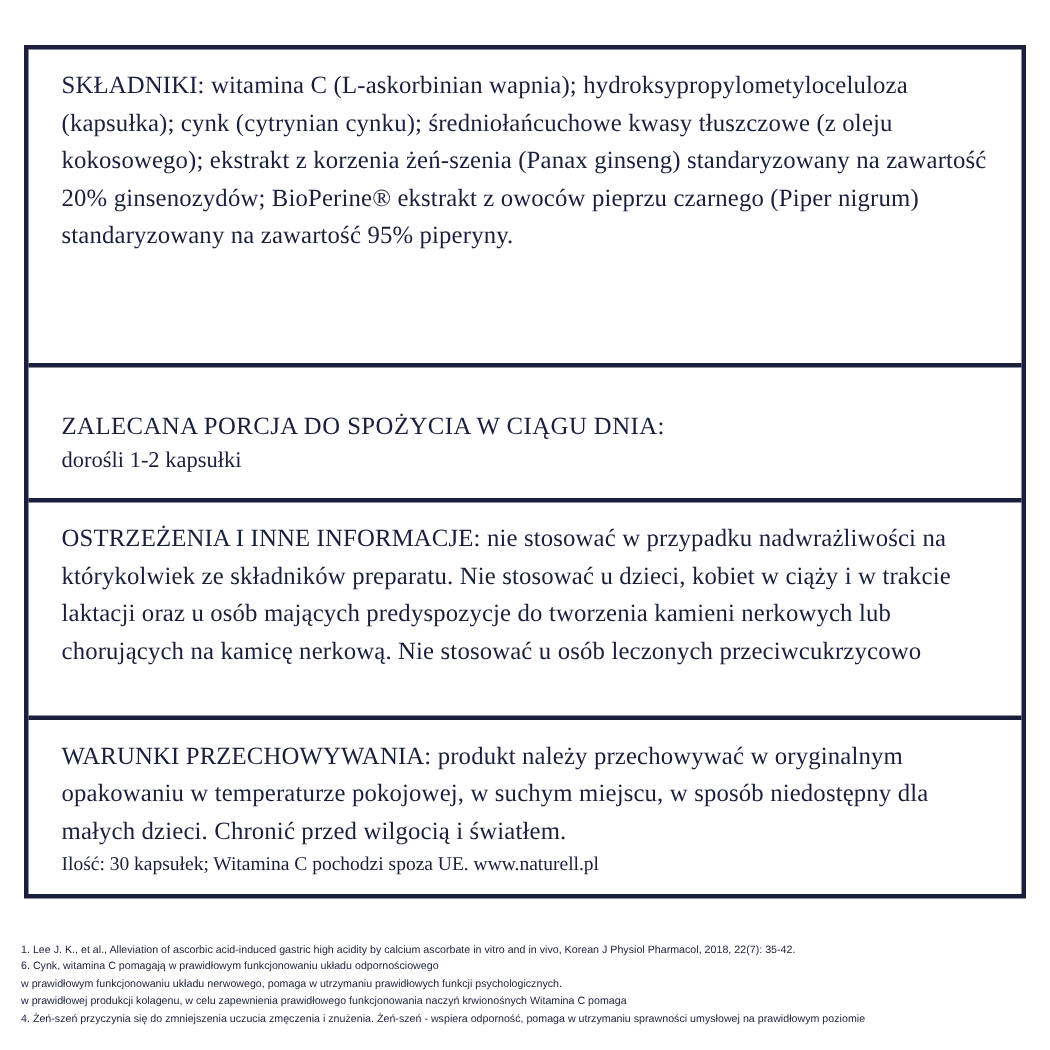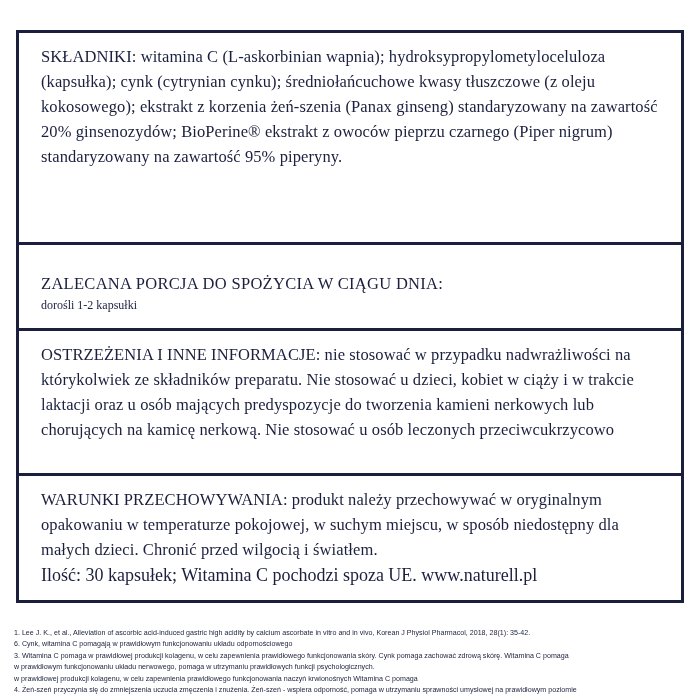--- a/index.html
+++ b/index.html
@@ -50,27 +50,27 @@
     letter-spacing: 0.1px;
   }
 
   .dose-title {
     font-size: 16.5px;
     line-height: 1.45;
     margin: 0 0 1px 0;
     letter-spacing: 0.3px;
   }
   .dose-sub {
-    font-size: 12px;
+    font-size: 15px;
     line-height: 1.45;
     margin: 0;
   }
 
   .storage-last {
-    font-size: 18px;
+    font-size: 13px;
     line-height: 1.52;
     margin: 0;
   }
 
   .footnotes {
     position: absolute;
     left: 14px;
     top: 628px;
     width: 676px;
   }
@@ -104,19 +104,18 @@
 
     <div class="section sec-storage">
       <p class="body-text">WARUNKI PRZECHOWYWANIA: produkt należy przechowywać w oryginalnym opakowaniu w temperaturze pokojowej, w suchym miejscu, w sposób niedostępny dla małych dzieci. Chronić przed wilgocią i światłem.</p>
       <p class="storage-last"> Ilość: 30 kapsułek; Witamina C pochodzi spoza UE. www.naturell.pl</p>
     </div>
 
   </div>
 </div>
 
 <div class="footnotes">
-  <p class="footnote">1. Lee J. K., et al., Alleviation of ascorbic acid-induced gastric high acidity by calcium ascorbate in vitro and in vivo, Korean J Physiol Pharmacol, 2018, 28(1): 35-42.</p>
+  <p class="footnote">1. Lee J. K., et al., Alleviation of ascorbic acid-induced gastric high acidity by calcium ascorbate in vitro and in vivo, Korean J Physiol Pharmacol, 2018, 22(7): 35-42.</p>
   <p class="footnote">6. Cynk, witamina C pomagają w prawidłowym funkcjonowaniu układu odpornościowego</p>
-  <p class="footnote">3. Witamina C pomaga w prawidłowej produkcji kolagenu, w celu zapewnienia prawidłowego funkcjonowania skóry. Cynk pomaga zachować zdrową skórę. Witamina C pomaga</p>
   <p class="footnote">w prawidłowym funkcjonowaniu układu nerwowego, pomaga w utrzymaniu prawidłowych funkcji psychologicznych.</p>
   <p class="footnote">w prawidłowej produkcji kolagenu, w celu zapewnienia prawidłowego funkcjonowania naczyń krwionośnych Witamina C pomaga</p>
   <p class="footnote">4. Żeń-szeń przyczynia się do zmniejszenia uczucia zmęczenia i znużenia. Żeń-szeń - wspiera odporność, pomaga w utrzymaniu sprawności umysłowej na prawidłowym poziomie</p>
 </div>
 
 </body></html>

